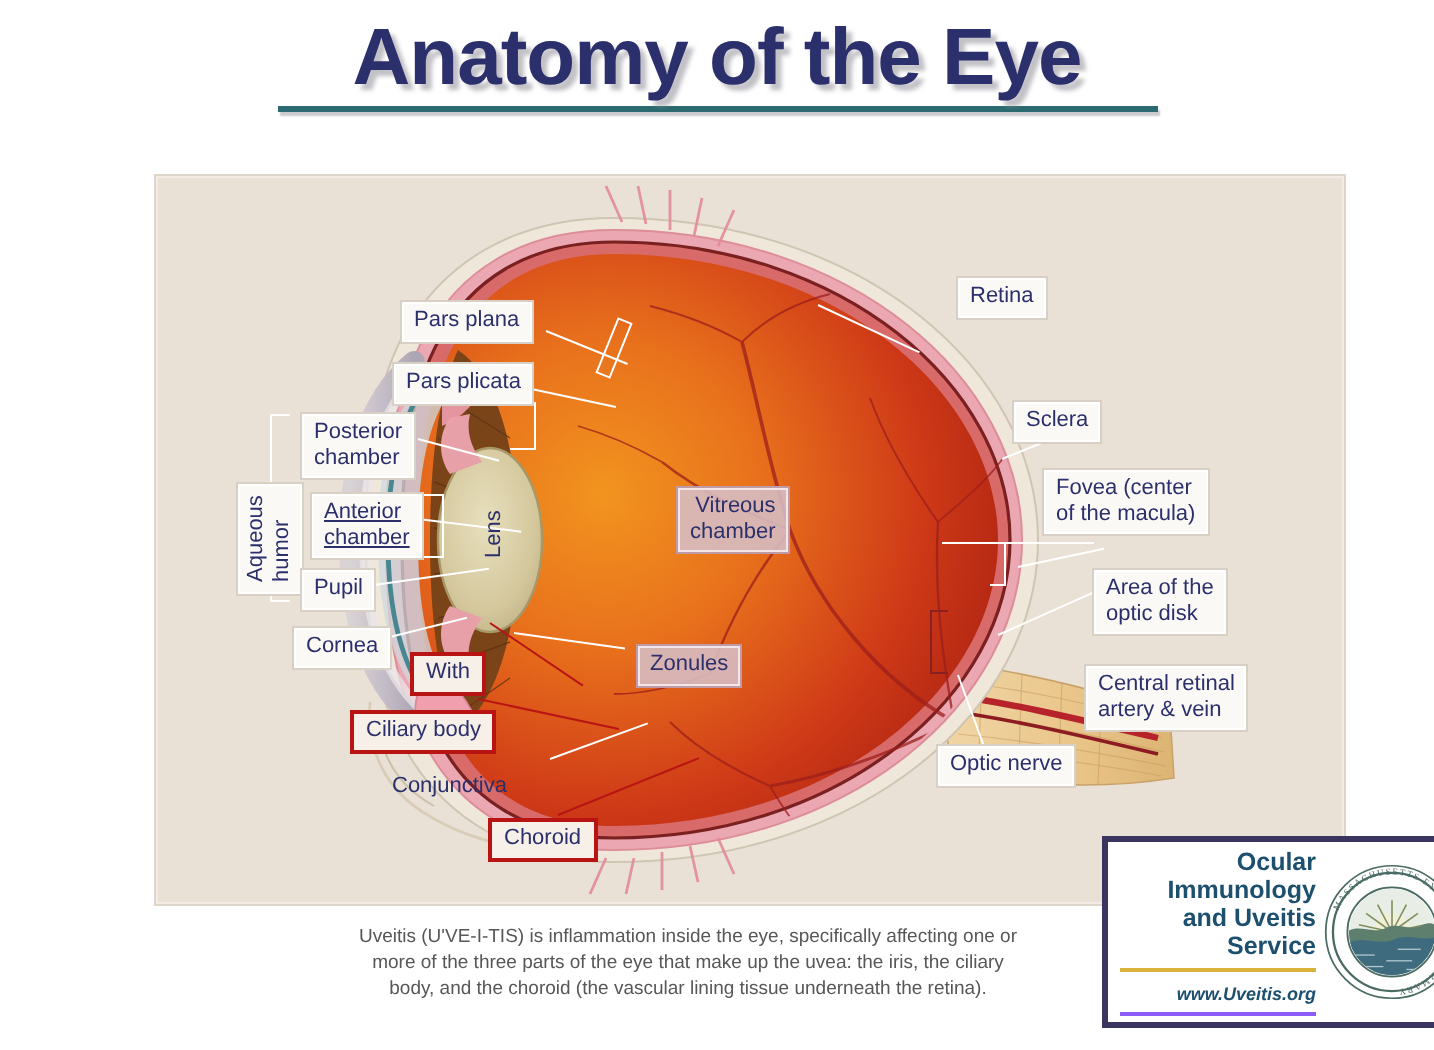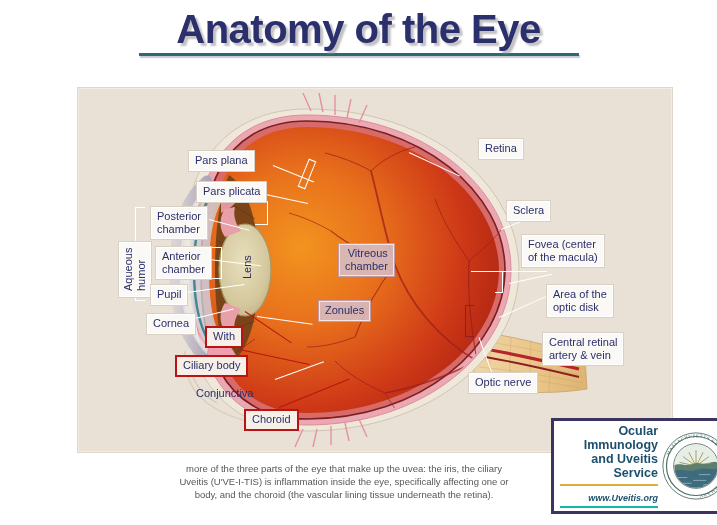--- a/index.html
+++ b/index.html
@@ -95,21 +95,21 @@
     background:#ffffff;border:3px solid #3a3560;box-sizing:border-box;
     display:flex;align-items:center;
   }
   .logo-text{
     width:104px;padding-left:6px;text-align:right;box-sizing:border-box;
   }
   .logo-name{
     color:#1d4f6e;font-weight:bold;font-size:12.5px;line-height:14px;
   }
   .logo-url-bar{
-    margin-top:4px;border-top:2px solid #d8b23a;border-bottom:2px solid #14b8a6;
+    margin-top:4px;border-top:2px solid #d8b23a;border-bottom:2px solid #8b5cf6;
     padding:1px 0;
   }
   .logo-url{
     color:#1d4f6e;font-weight:bold;font-style:italic;font-size:9px;
   }
   .seal{
     width:72px;height:72px;margin-left:2px;position:relative;
   }
 </style>
 </head>
@@ -264,34 +264,34 @@
     <div class="lead red" style="left:160px;top:260px;width:72px;transform:rotate(12deg);"></div>
     <div class="lead red" style="left:200px;top:318px;width:76px;transform:rotate(-22deg);"></div>
 
     <div class="bracket" style="left:224px;top:70px;width:6px;height:28px;transform:rotate(22deg);"></div>
     <div class="bracket" style="left:176px;top:112px;width:12px;height:22px;border-left:none;"></div>
     <div class="bracket" style="left:132px;top:158px;width:10px;height:30px;border-left:none;"></div>
     <div class="bracket" style="left:56px;top:118px;width:9px;height:92px;border-right:none;"></div>
     <div class="bracket" style="left:416px;top:182px;width:7px;height:20px;border-left:none;"></div>
     <div class="bracket dark" style="left:386px;top:216px;width:8px;height:30px;border-right:none;"></div>
 
-    <div class="lbl" style="left:110px;top:62px;">
+    <div class="lbl" style="left:122px;top:62px;">
       <span>Pars plana</span>
     </div>
 
     <div class="lbl" style="left:118px;top:93px;">
       <span>Pars plicata</span>
     </div>
 
     <div class="lbl two" style="left:72px;top:118px;">
       <div>Posterior</div>
       <div>chamber</div>
     </div>
 
-    <div class="lbl two" style="left:77px;top:158px;">
+    <div class="lbl two" style="left:77px;top:158px;text-decoration:underline;">
       <div>Anterior</div>
       <div>chamber</div>
     </div>
 
     <div class="lbl rot two" style="left:40px;top:208px;">
       <div>Aqueous</div>
       <div>humor</div>
     </div>
 
     <div class="lbl" style="left:72px;top:196px;">
@@ -315,21 +315,21 @@
     </div>
 
     <div class="lbl red" style="left:165px;top:320px;text-align:right;">
       <span>Choroid</span>
     </div>
 
     <div class="lbl plain rot" style="left:160px;top:195px;color:#2b2f6b;">
       <span>Lens</span>
     </div>
 
-    <div class="lbl tint" style="left:240px;top:212px;">
+    <div class="lbl tint" style="left:240px;top:234px;">
       <span>Zonules</span>
     </div>
 
     <div class="lbl tint two" style="left:260px;top:155px;text-align:right;">
       <div>Vitreous</div>
       <div>chamber</div>
     </div>
 
     <div class="lbl" style="left:400px;top:50px;">
       <span>Retina</span>
@@ -354,22 +354,22 @@
       <div>artery &amp; vein</div>
     </div>
 
     <div class="lbl" style="left:390px;top:284px;">
       <span>Optic nerve</span>
     </div>
 
   </div>
 
   <div class="caption">
+    <div>Uveitis (U'VE-I-TIS) is inflammation inside the eye, specifically affecting one or</div>
     <div>more of the three parts of the eye that make up the uvea: the iris, the ciliary</div>
-    <div>Uveitis (U'VE-I-TIS) is inflammation inside the eye, specifically affecting one or</div>
     <div>body, and the choroid (the vascular lining tissue underneath the retina).</div>
   </div>
 
   <div class="logo">
     <div class="logo-text">
       <div class="logo-name">Ocular</div>
       <div class="logo-name">Immunology</div>
       <div class="logo-name">and Uveitis</div>
       <div class="logo-name">Service</div>
       <div class="logo-url-bar">

